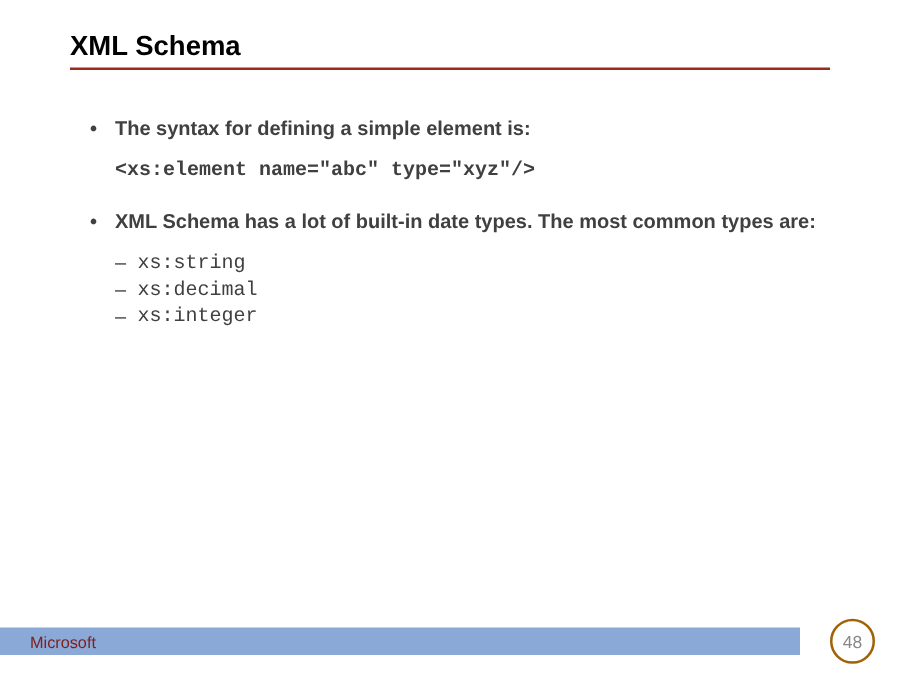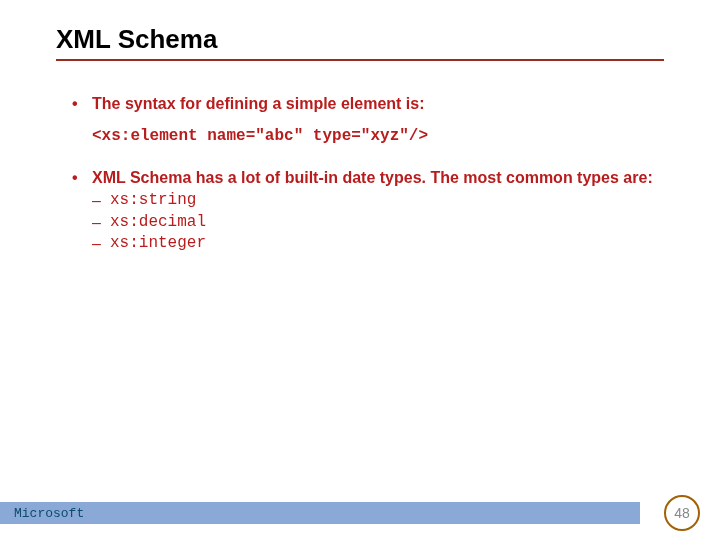--- a/index.html
+++ b/index.html
@@ -1,30 +1,30 @@
 <!DOCTYPE html>
 <html><head>
 <meta charset="utf-8">
 <style>
   * { margin: 0; padding: 0; box-sizing: border-box; }
   html, body { width: 720px; height: 540px; background: #fff; font-family: Arial, Helvetica, sans-serif; }
   .slide { position: relative; width: 720px; height: 540px; background: #fff; }
   .title-block { position: absolute; left: 56px; top: 24px; }
-  .title { font-size: 26px; font-weight: bold; color: #000; }
+  .title { font-size: 22px; font-weight: bold; color: #000; }
   .title-underline { height: 2px; background: #9b2a1f; margin-top: 4px; width: 608px; }
   .content { position: absolute; left: 72px; top: 94px; width: 600px; }
   ul.level1 { list-style: none; }
-  ul.level1 > li { position: relative; padding-left: 20px; margin-bottom: 22px; font-size: 16px; font-weight: bold; color: #b91c1c; line-height: 1.25; }
+  ul.level1 > li { position: relative; padding-left: 20px; margin-bottom: 22px; font-size: 16px; font-weight: bold; color: #404040; line-height: 1.25; }
   ul.level1 > li::before { content: "•"; position: absolute; left: 0; top: 0; font-weight: bold; }
   .code-line { font-family: "Courier New", Courier, monospace; font-weight: bold; font-size: 16px; margin-top: 12px; margin-bottom: 6px; white-space: pre; }
-  ul.level2 { list-style: none; margin-top: 2px; }
+  ul.level2 { list-style: none; margin-top: 12px; }
   ul.level2 > li { position: relative; padding-left: 18px; font-family: "Courier New", Courier, monospace; font-size: 16px; font-weight: normal; line-height: 1.35; }
   ul.level2 > li::before { content: "–"; position: absolute; left: 0; top: 0; font-family: Arial, Helvetica, sans-serif; }
   .footer-bar { position: absolute; left: 0; bottom: 16px; height: 22px; width: 640px; background: #8aa9d6; display: flex; align-items: center; }
-  .footer-text { font-family: Liberation Mono, monospace; font-size: 13px; color: #0c4a6e; padding-left: 14px; }
+  .footer-text { font-family: Liberation Sans, sans-serif; font-size: 13px; color: #7f1d1d; padding-left: 24px; }
   .page-badge { position: absolute; right: 20px; bottom: 9px; width: 36px; height: 36px; border: 2px solid #a16207; border-radius: 50%; background: #fff; display: flex; align-items: center; justify-content: center; font-size: 14px; color: #888; }
 </style>
 </head>
 <body>
 
 <div class="slide">
 
   <div class="title-block">
     <div class="title">XML Schema</div>
     <div class="title-underline"></div>

